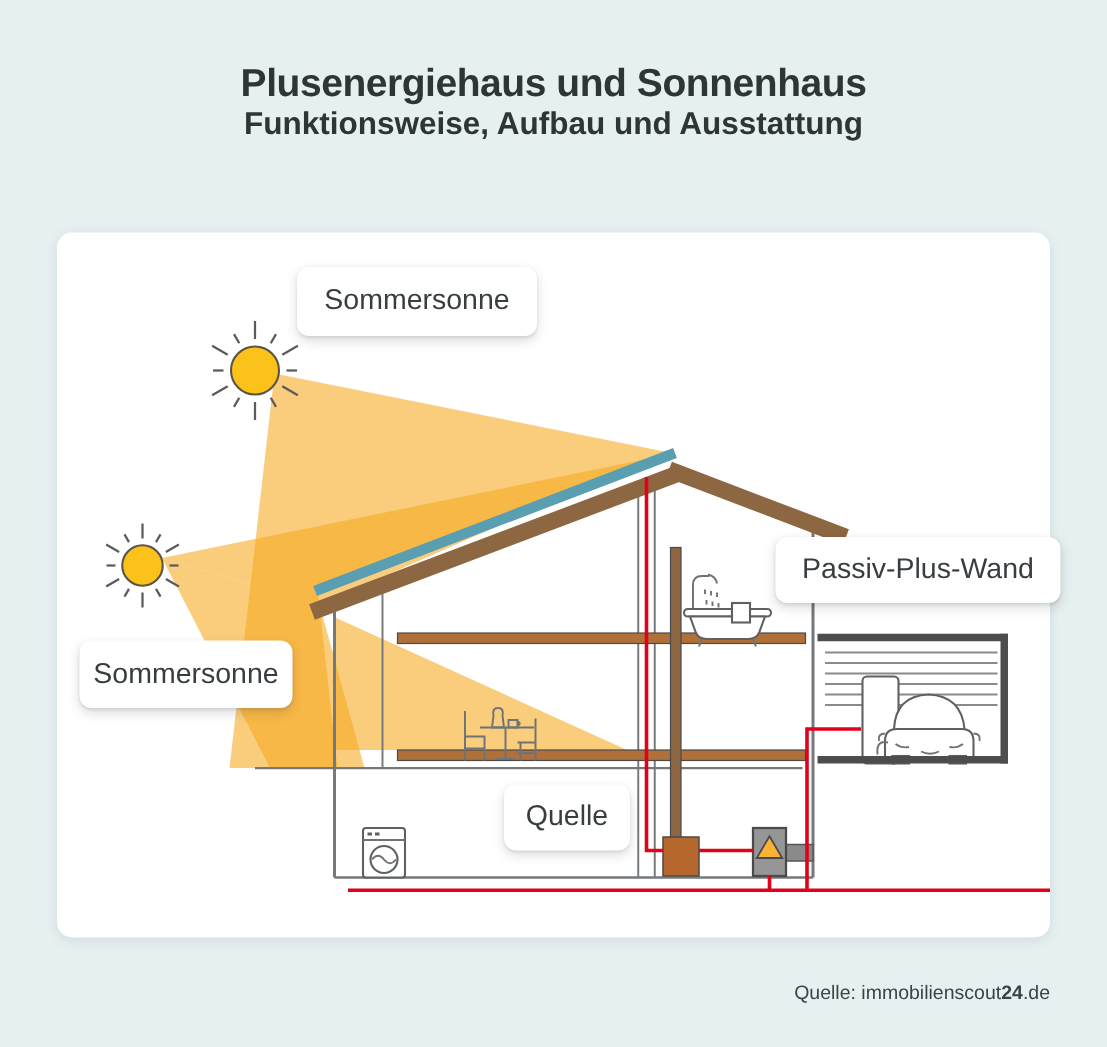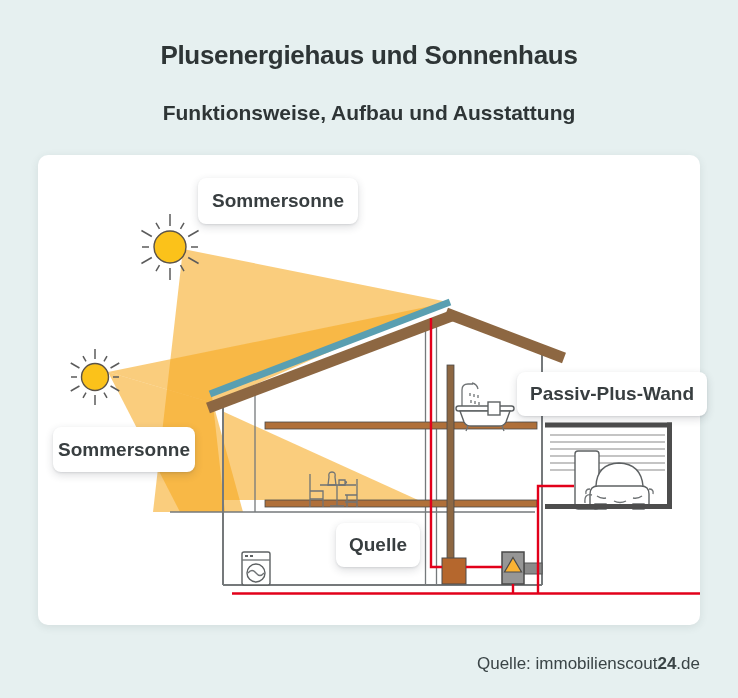--- a/index.html
+++ b/index.html
@@ -5,34 +5,34 @@
   :root{
     --page_bg:#E6F0F0; --card_bg:#FFFFFF; --text:#31383A; --label_text:#383E40;
     --sun:#FBC21A; --beam:#F6A81F; --solar_panel:#5A9FB1; --roof:#8D6742;
     --floor:#B0703A; --pipe_red:#E2001A; --boiler:#B5672D; --device:#969696; --warning:#F9B234;
   }
   *{margin:0;padding:0;box-sizing:border-box}
   html,body{width:738px;height:698px;overflow:hidden}
   body{background:var(--page_bg);font-family:"Liberation Sans",sans-serif;color:var(--text);position:relative}
   .header{position:absolute;left:0;top:40px;width:738px;text-align:center}
   .title{font-size:26px;font-weight:700;letter-spacing:-.3px;color:#2E3536}
-  .subtitle{font-size:21px;font-weight:700;margin-top:30px;color:#2E3536}
+  .subtitle{font-size:21px;font-weight:700;margin-top:0;color:#2E3536}
   .card{position:absolute;left:38px;top:155px;width:662px;height:470px;background:var(--card_bg);
         border-radius:10px;box-shadow:0 2px 8px rgba(40,60,60,.10)}
   .card svg{position:absolute;left:0;top:0}
   .label{position:absolute;z-index:5;background:#fff;border-radius:8px;
          box-shadow:0 3px 8px rgba(40,45,55,.16),0 1px 2px rgba(40,45,55,.10);
          display:flex;align-items:center;justify-content:center;
-         font-size:19px;font-weight:700;color:var(--label_text);white-space:nowrap}
+         font-size:19px;font-weight:400;color:var(--label_text);white-space:nowrap}
   .lbl-sommersonne{left:160px;top:23px;width:160px;height:46px}
   .lbl-solaranlage{left:359px;top:98px;width:141px;height:40px}
-  .lbl-passiv{left:479px;top:217px;width:190px;height:44px}
+  .lbl-passiv{left:479px;top:203px;width:190px;height:44px}
   .lbl-wintersonne{left:15px;top:272px;width:142px;height:45px}
   .lbl-keller{left:298px;top:368px;width:84px;height:44px}
-  .footer{position:absolute;right:38px;top:654px;font-size:17px;color:#3A4446}
+  .footer{position:absolute;right:38px;top:654px;font-size:13px;color:#3A4446}
   .footer b{font-weight:700}
   
   .beam{fill:var(--beam);fill-opacity:.58}
   .wall{stroke:#75797B;fill:none}
   .thin{stroke:#6F7375;stroke-width:1.3;fill:none}
   .appliance{stroke:#5D6163;stroke-width:1.4;fill:#fff}
   .floor{fill:var(--floor);stroke:#4A4A4A;stroke-width:.8}
   .red{stroke:var(--pipe_red);stroke-width:2.4;fill:none}
   .garage-frame{stroke:#4D4D4D;stroke-width:5;fill:none}
   .doorline{stroke:#8A8A8A;stroke-width:1.2}

